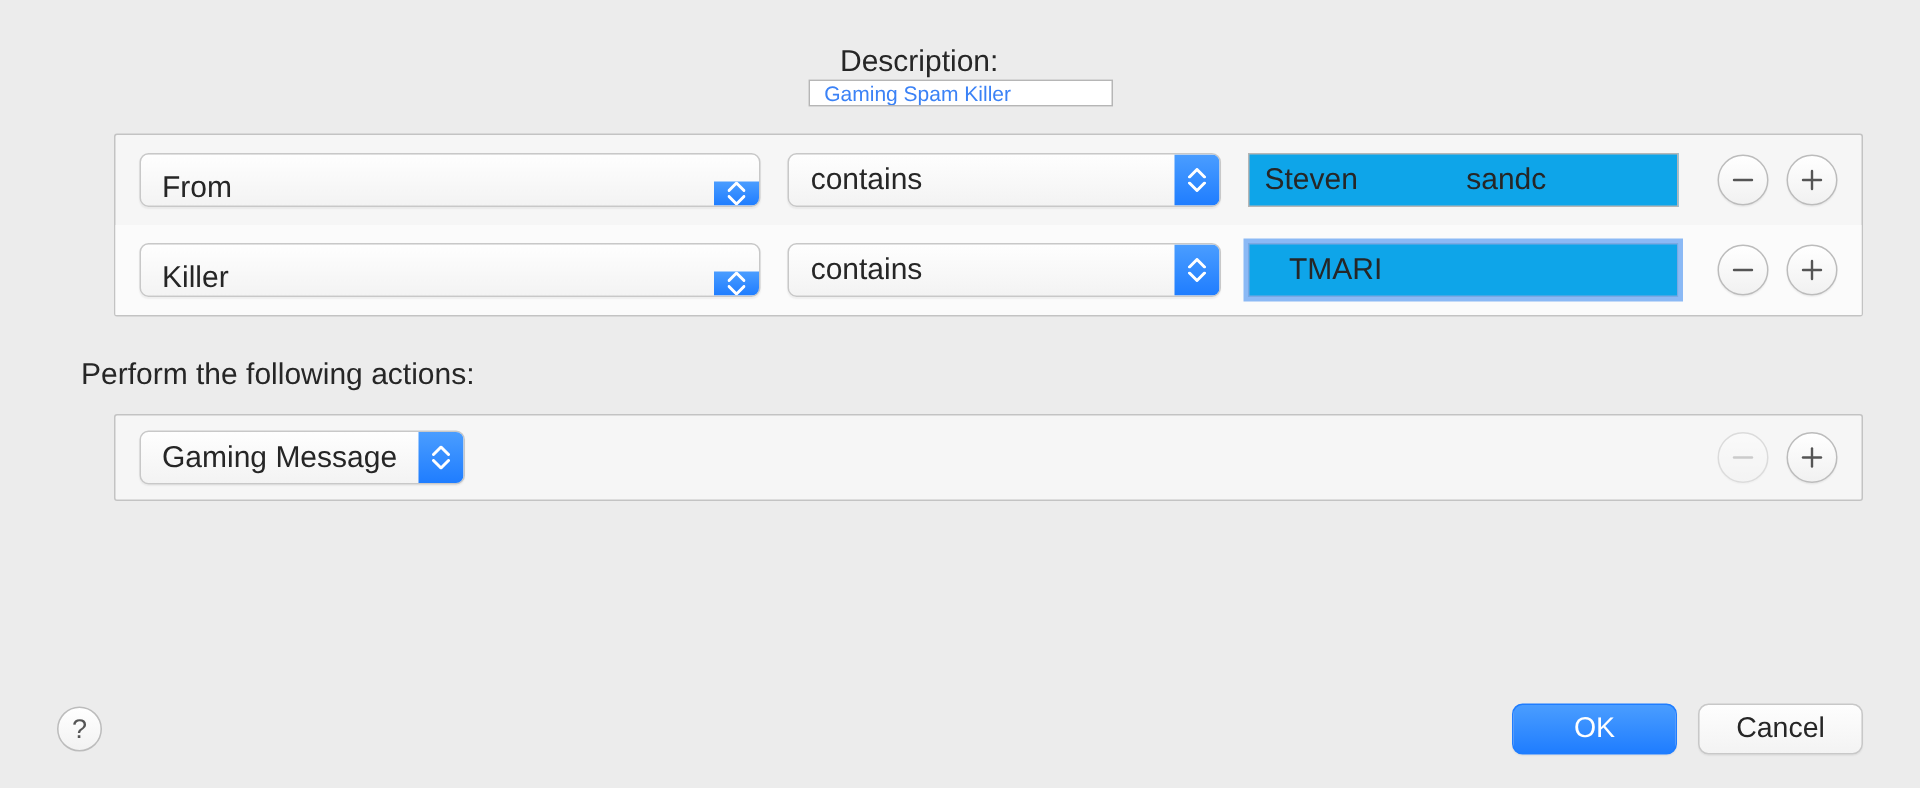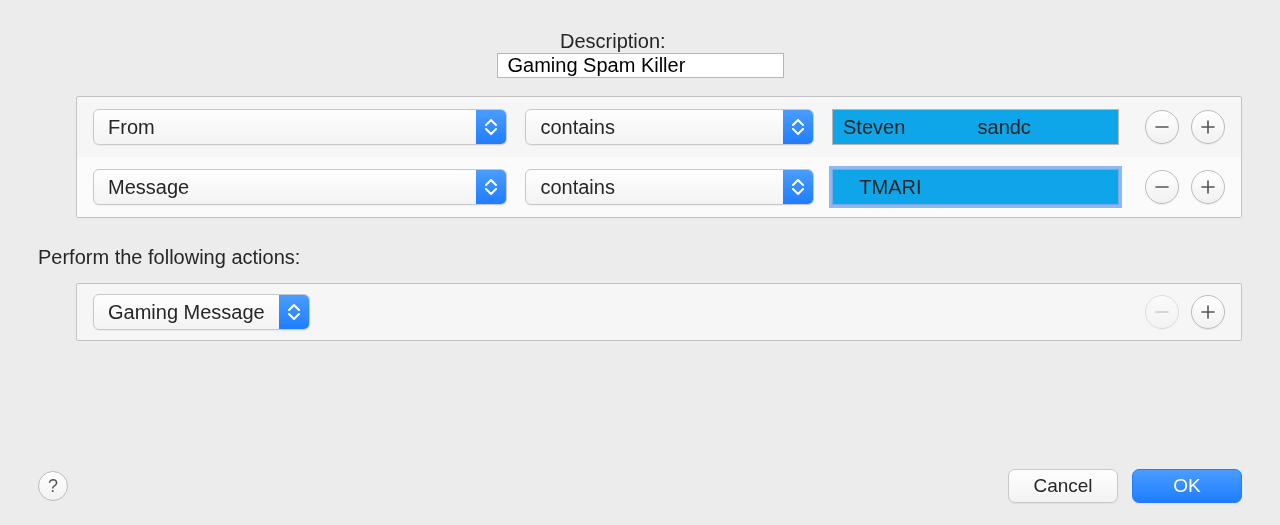--- a/index.html
+++ b/index.html
@@ -29,22 +29,22 @@
   .label {
     margin-right: 10px;
   }
   .desc-label { width: 150px; }
   .text-input {
     flex: 1;
     height: 36px;
     border: 1px solid #b6b6b6;
     background: #fff;
     padding: 0 10px;
-    font-size: 20px;
-    color: #000000;
+    font-size: 14px;
+    color: #3b82f6;
     outline: none;
   }
   .select-wrap {
     display: inline-flex;
     align-items: stretch;
     height: 36px;
     border: 1px solid #c8c8c8;
     border-radius: 6px;
     background: linear-gradient(#fefefe, #f3f3f3);
     overflow: hidden;
@@ -77,21 +77,21 @@
   }
   .cond-row {
     display: flex;
     align-items: center;
     padding: 12px 16px;
     gap: 18px;
   }
   .cond-row + .cond-row {
     background: #fbfbfb;
   }
-  .cond-select-field { width: 428px; }
+  .cond-select-field { width: 428px; align-items: flex-end; }
   .cond-select-op { width: 298px; }
   .cond-value {
     flex: 1;
     height: 36px;
     border: 1px solid #b6b6b6;
     background: #0ea5e9;
     padding: 0 10px;
     font-size: 20px;
     color: #262626;
     outline: none;
@@ -113,21 +113,21 @@
     cursor: pointer;
     box-shadow: 0 1px 1px rgba(0,0,0,0.06);
   }
   .circle-btn.disabled {
     opacity: 0.45;
     cursor: default;
   }
   .circle-btn svg { display: block; }
   .circle-pair { display: flex; gap: 12px; margin-left: 8px; }
   .section-gap { height: 28px; }
-  .actions-label { margin-left: 0; margin-bottom: 14px; }
+  .actions-label { margin-left: 16px; margin-bottom: 14px; }
   .act-row {
     display: flex;
     align-items: center;
     padding: 10px 16px;
     gap: 18px;
   }
   .act-select { }
   .act-spacer { flex: 1; }
   .footer {
     position: absolute;
@@ -220,21 +220,21 @@
           <svg width="16" height="16" viewBox="0 0 16 16">
               <line x1="2" y1="8" x2="14" y2="8" stroke="#555" stroke-width="1.6" stroke-linecap="round"></line>
               <line x1="8" y1="2" x2="8" y2="14" stroke="#555" stroke-width="1.6" stroke-linecap="round"></line>
             </svg>
         </div>
       </div>
     </div>
 
     <div class="cond-row">
       <div class="select-wrap cond-select-field">
-        <span class="sel-label" style="flex:1;">Message</span>
+        <span class="sel-label" style="flex:1;">Killer</span>
         <span class="stepper">
           <svg width="12" height="7" viewBox="0 0 12 7">
               <path d="M1 6 L6 1 L11 6" stroke="#fff" stroke-width="2" fill="none" stroke-linecap="round" stroke-linejoin="round"></path>
             </svg>
           <svg width="12" height="7" viewBox="0 0 12 7">
               <path d="M1 1 L6 6 L11 1" stroke="#fff" stroke-width="2" fill="none" stroke-linecap="round" stroke-linejoin="round"></path>
             </svg>
         </span>
       </div>
       <div class="select-wrap cond-select-op">
@@ -298,21 +298,21 @@
         </div>
       </div>
     </div>
   </div>
 
   <div class="footer">
     <div class="help-btn">
       <span>?</span>
     </div>
     <div class="footer-spacer"></div>
+    <div class="btn primary">
+      <span>OK</span>
+    </div>
     <div class="btn">
       <span>Cancel</span>
     </div>
-    <div class="btn primary">
-      <span>OK</span>
-    </div>
   </div>
 
 </div>
 
 </body></html>

